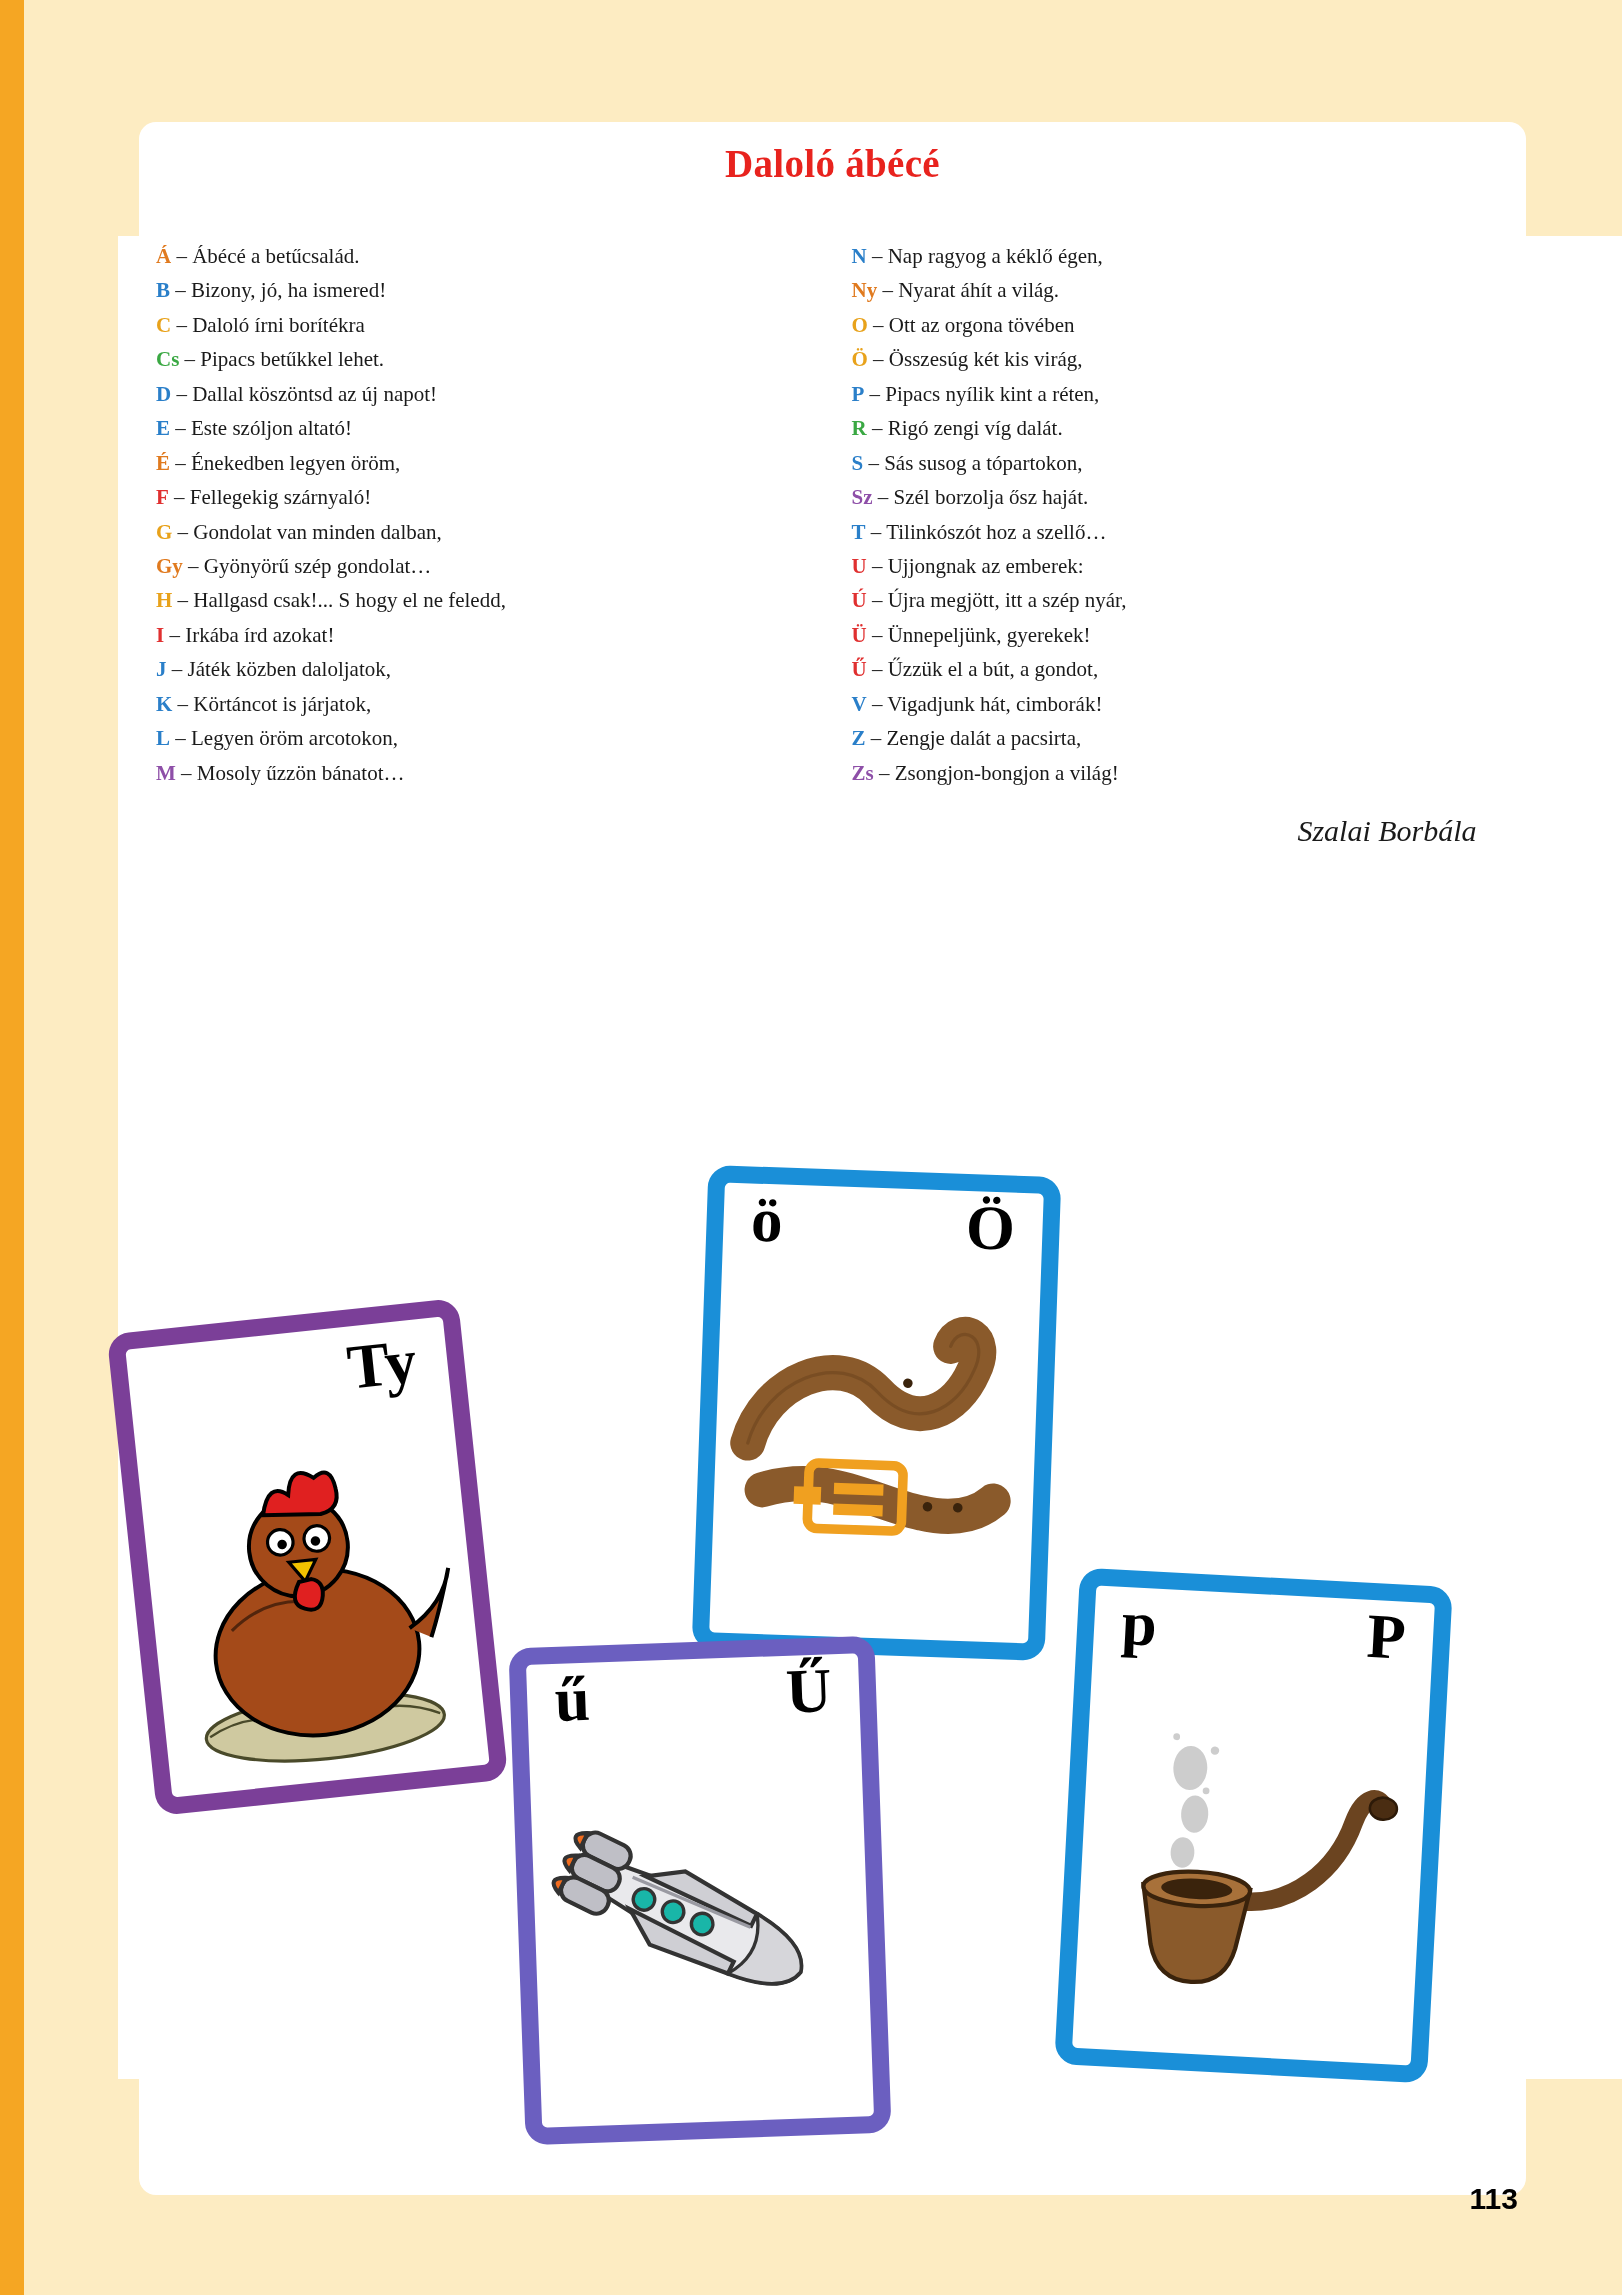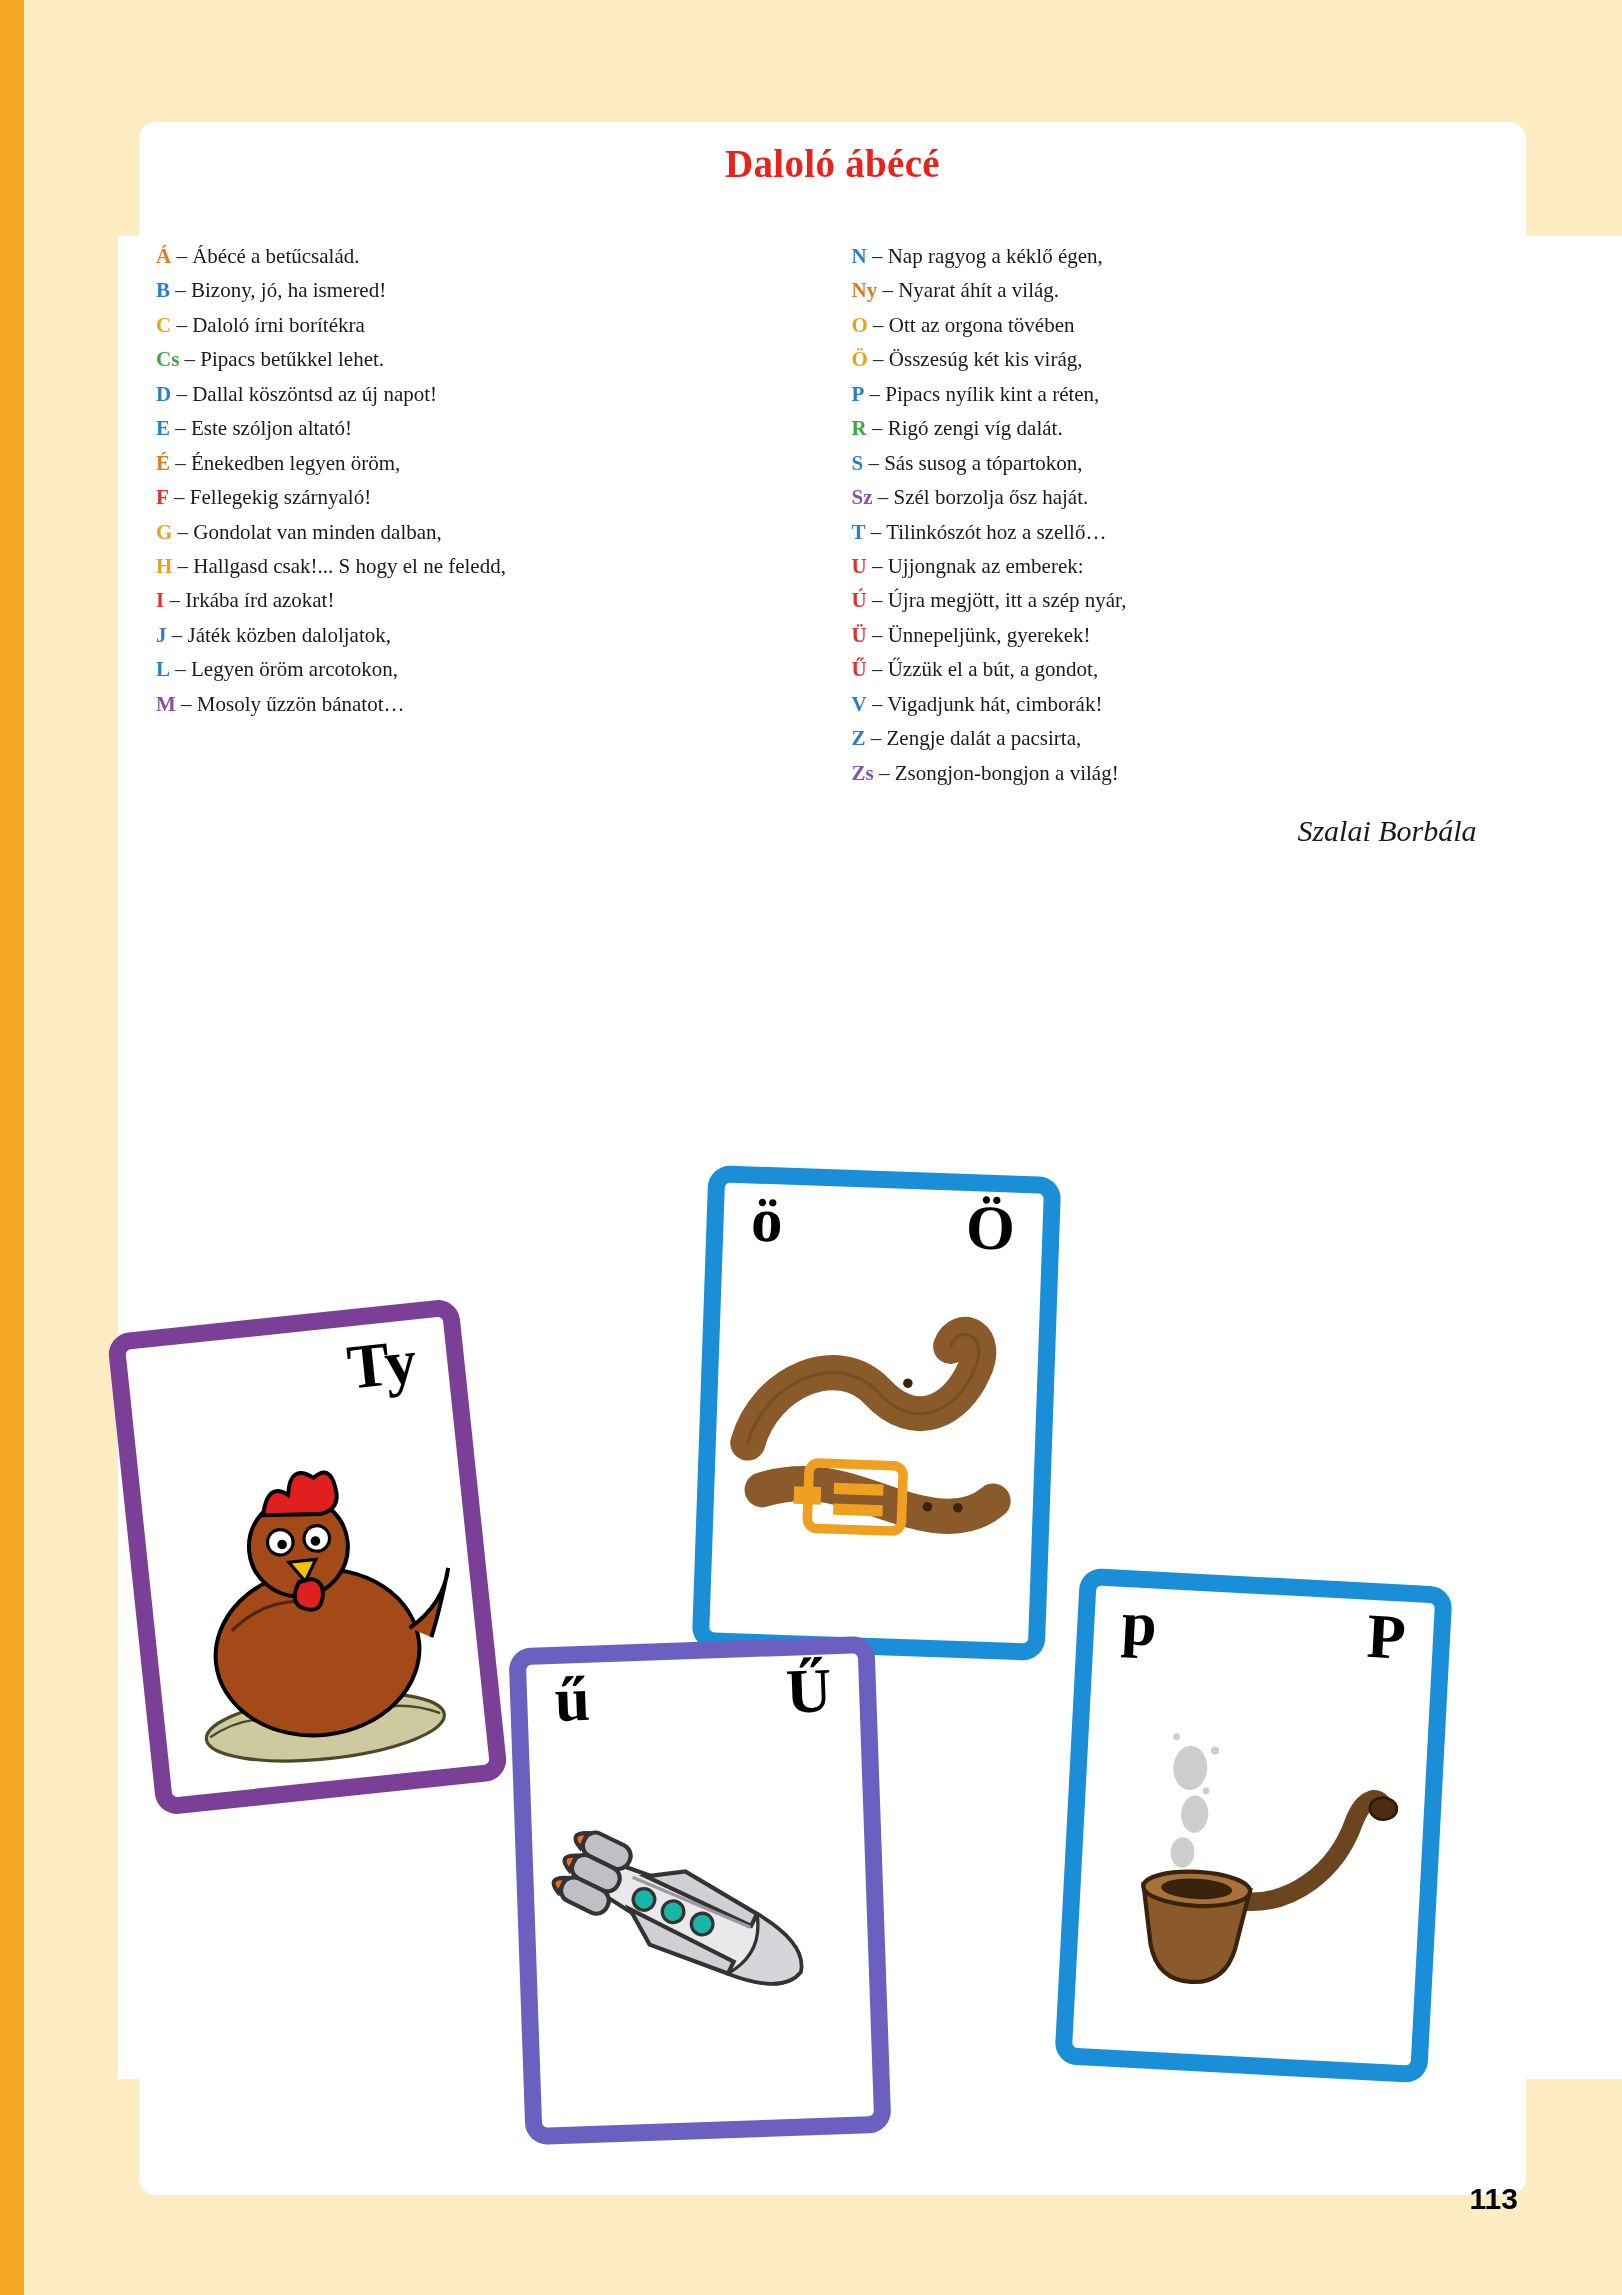--- a/index.html
+++ b/index.html
@@ -191,23 +191,25 @@
   <div class="col" id="col-left">
       <div class="line"><span class="ltr" style="color: rgb(224, 122, 31);">Á</span><span> – Ábécé a betűcsalád.</span></div>
       <div class="line"><span class="ltr" style="color: rgb(42, 127, 201);">B</span><span> – Bizony, jó, ha ismered!</span></div>
       <div class="line"><span class="ltr" style="color: rgb(232, 162, 27);">C</span><span> – Daloló írni borítékra</span></div>
       <div class="line"><span class="ltr" style="color: rgb(58, 168, 67);">Cs</span><span> – Pipacs betűkkel lehet.</span></div>
       <div class="line"><span class="ltr" style="color: rgb(42, 127, 201);">D</span><span> – Dallal köszöntsd az új napot!</span></div>
       <div class="line"><span class="ltr" style="color: rgb(42, 127, 201);">E</span><span> – Este szóljon altató!</span></div>
       <div class="line"><span class="ltr" style="color: rgb(224, 122, 31);">É</span><span> – Énekedben legyen öröm,</span></div>
       <div class="line"><span class="ltr" style="color: rgb(224, 48, 48);">F</span><span> – Fellegekig szárnyaló!</span></div>
       <div class="line"><span class="ltr" style="color: rgb(232, 162, 27);">G</span><span> – Gondolat van minden dalban,</span></div>
+      <div class="line"><span class="ltr" style="color: rgb(224, 122, 31);">Gy</span><span> – Gyönyörű szép gondolat…</span></div>
       <div class="line"><span class="ltr" style="color: rgb(232, 162, 27);">H</span><span> – Hallgasd csak!... S hogy el ne feledd,</span></div>
       <div class="line"><span class="ltr" style="color: rgb(224, 48, 48);">I</span><span> – Irkába írd azokat!</span></div>
       <div class="line"><span class="ltr" style="color: rgb(42, 127, 201);">J</span><span> – Játék közben daloljatok,</span></div>
+      <div class="line"><span class="ltr" style="color: rgb(42, 127, 201);">K</span><span> – Körtáncot is járjatok,</span></div>
       <div class="line"><span class="ltr" style="color: rgb(42, 127, 201);">L</span><span> – Legyen öröm arcotokon,</span></div>
       <div class="line"><span class="ltr" style="color: rgb(142, 79, 168);">M</span><span> – Mosoly űzzön bánatot…</span></div>
     </div>
   <div class="col" id="col-right">
     <div class="line"><span class="ltr" style="color: rgb(42, 127, 201);">N</span><span> – Nap ragyog a kéklő égen,</span></div>
       <div class="line"><span class="ltr" style="color: rgb(224, 122, 31); font-family: Liberation Serif, serif;">Ny</span><span> – Nyarat áhít a világ.</span></div>
       <div class="line"><span class="ltr" style="color: rgb(232, 162, 27);">O</span><span> – Ott az orgona tövében</span></div>
       <div class="line"><span class="ltr" style="color: rgb(232, 162, 27);">Ö</span><span> – Összesúg két kis virág,</span></div>
       <div class="line"><span class="ltr" style="color: rgb(42, 127, 201);">P</span><span> – Pipacs nyílik kint a réten,</span></div>
       <div class="line"><span class="ltr" style="color: rgb(58, 168, 67);">R</span><span> – Rigó zengi víg dalát.</span></div>

